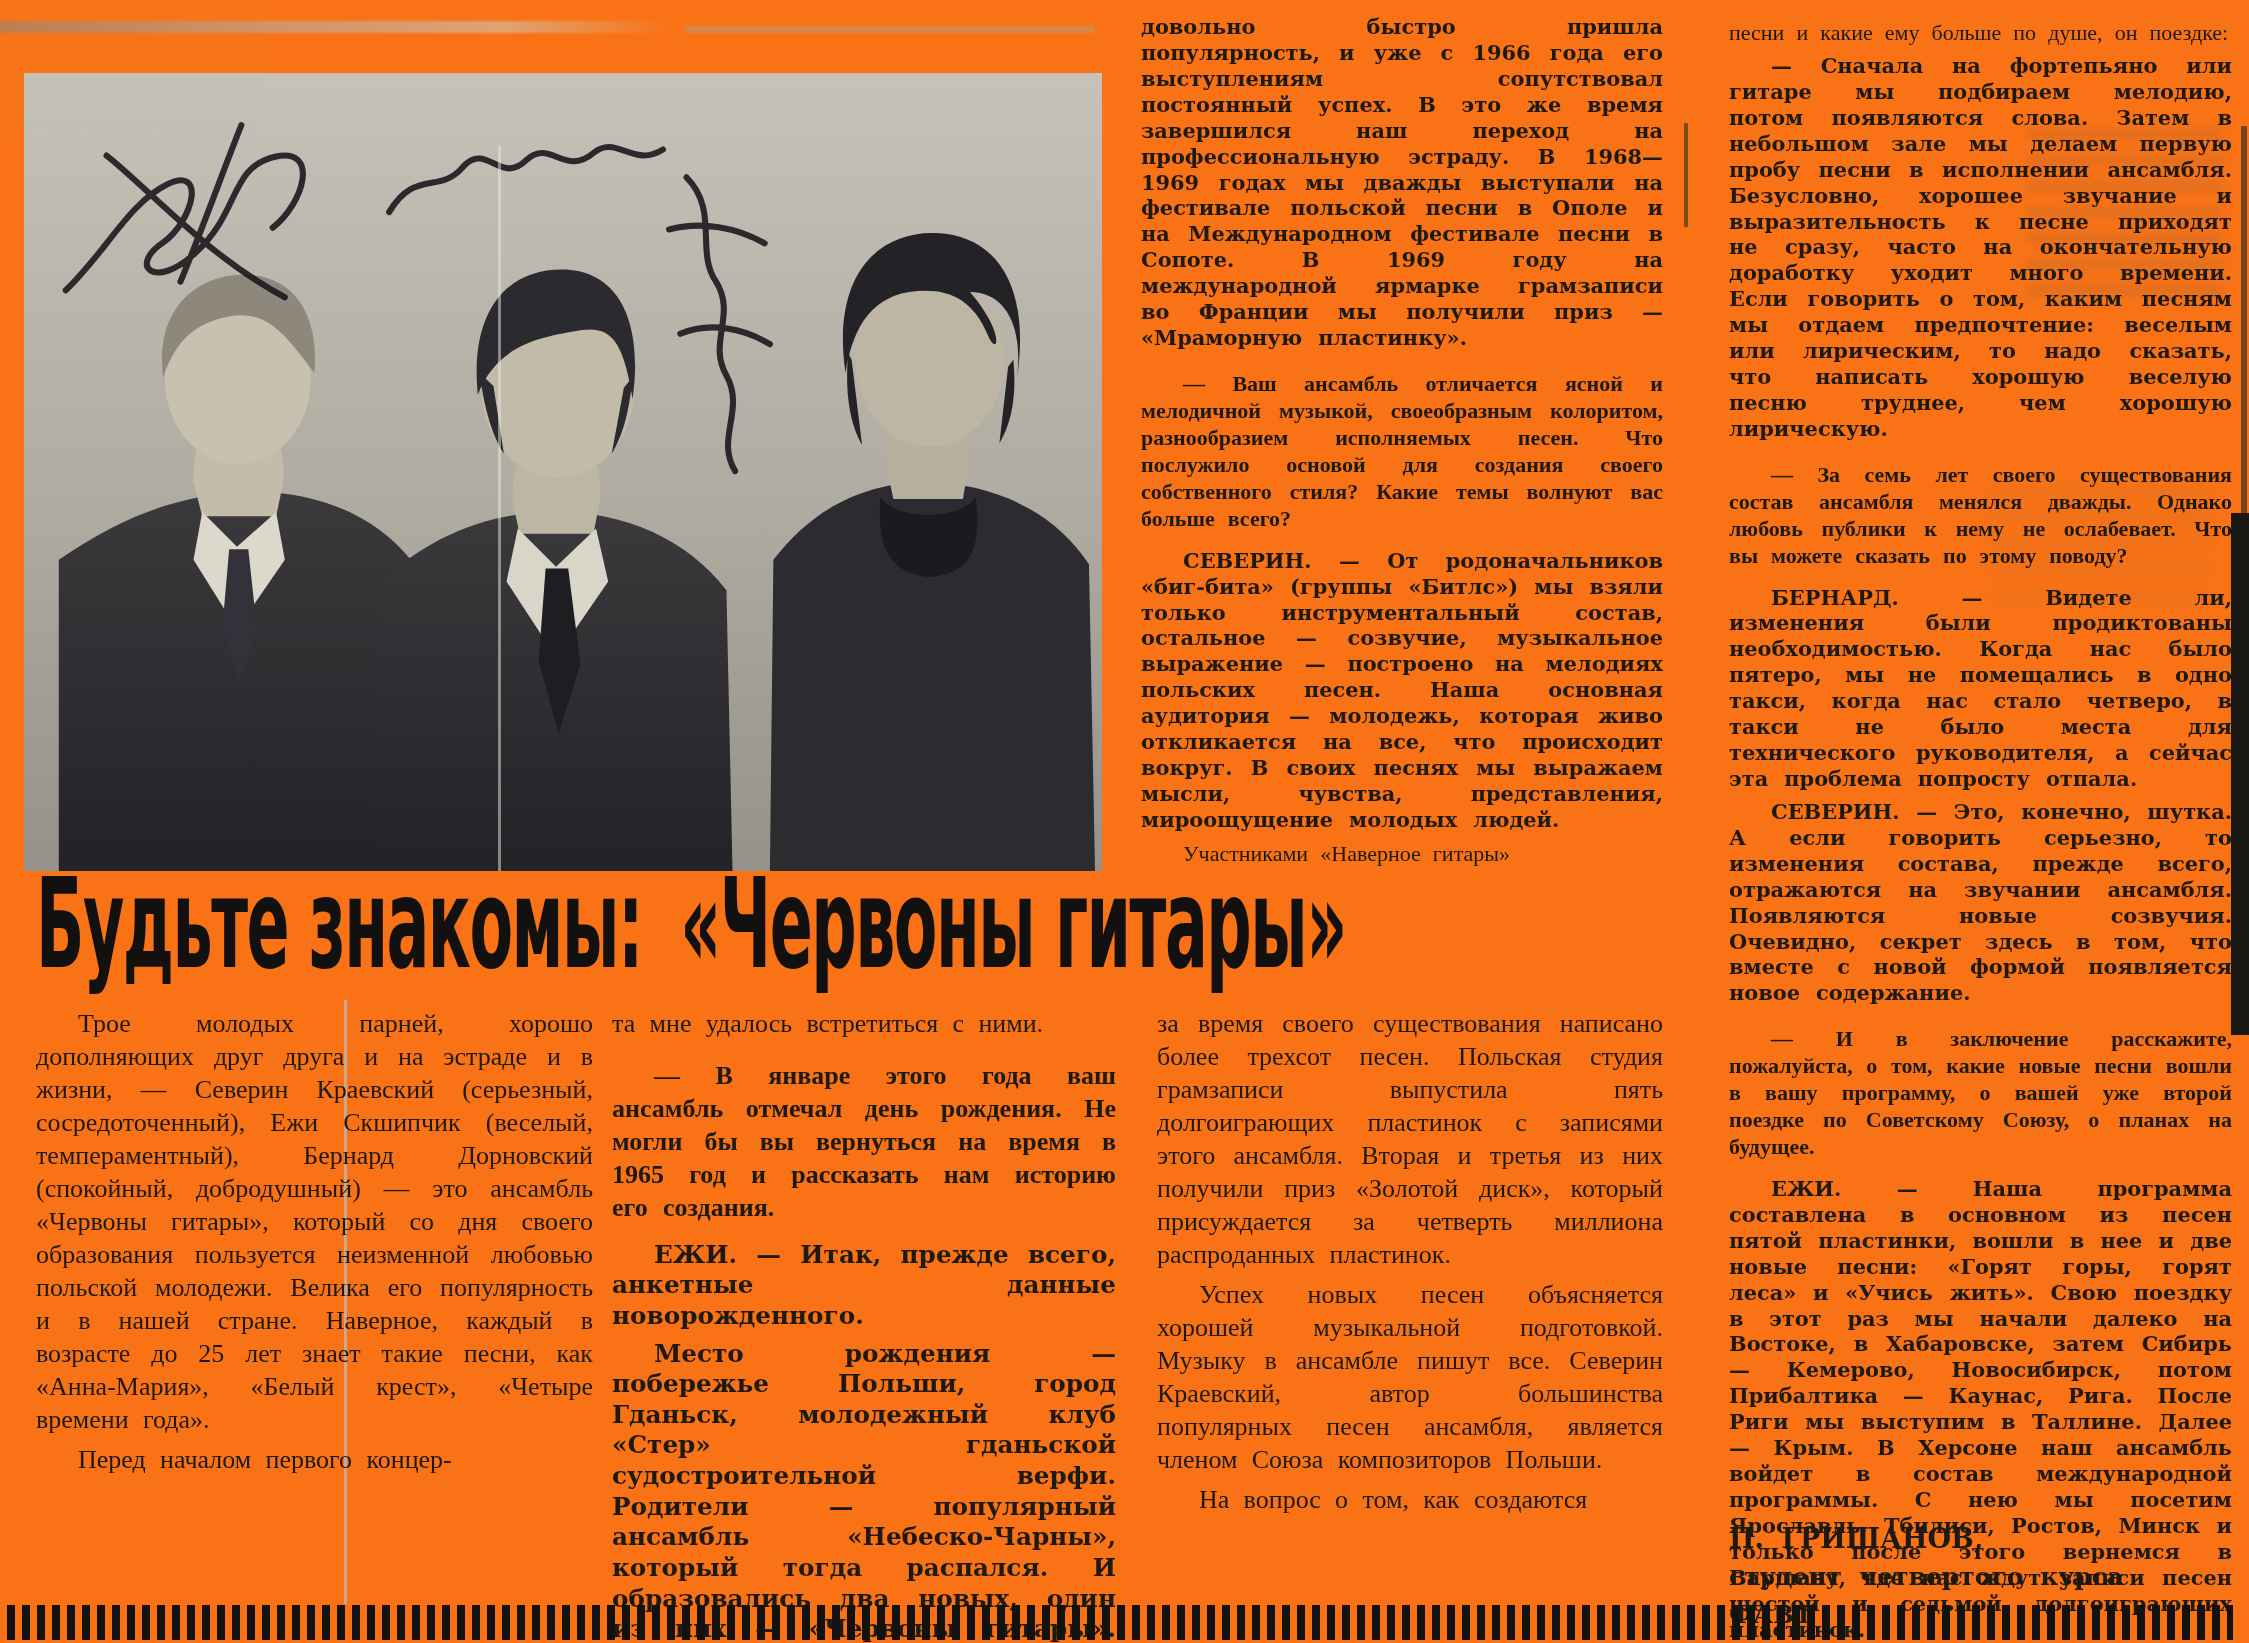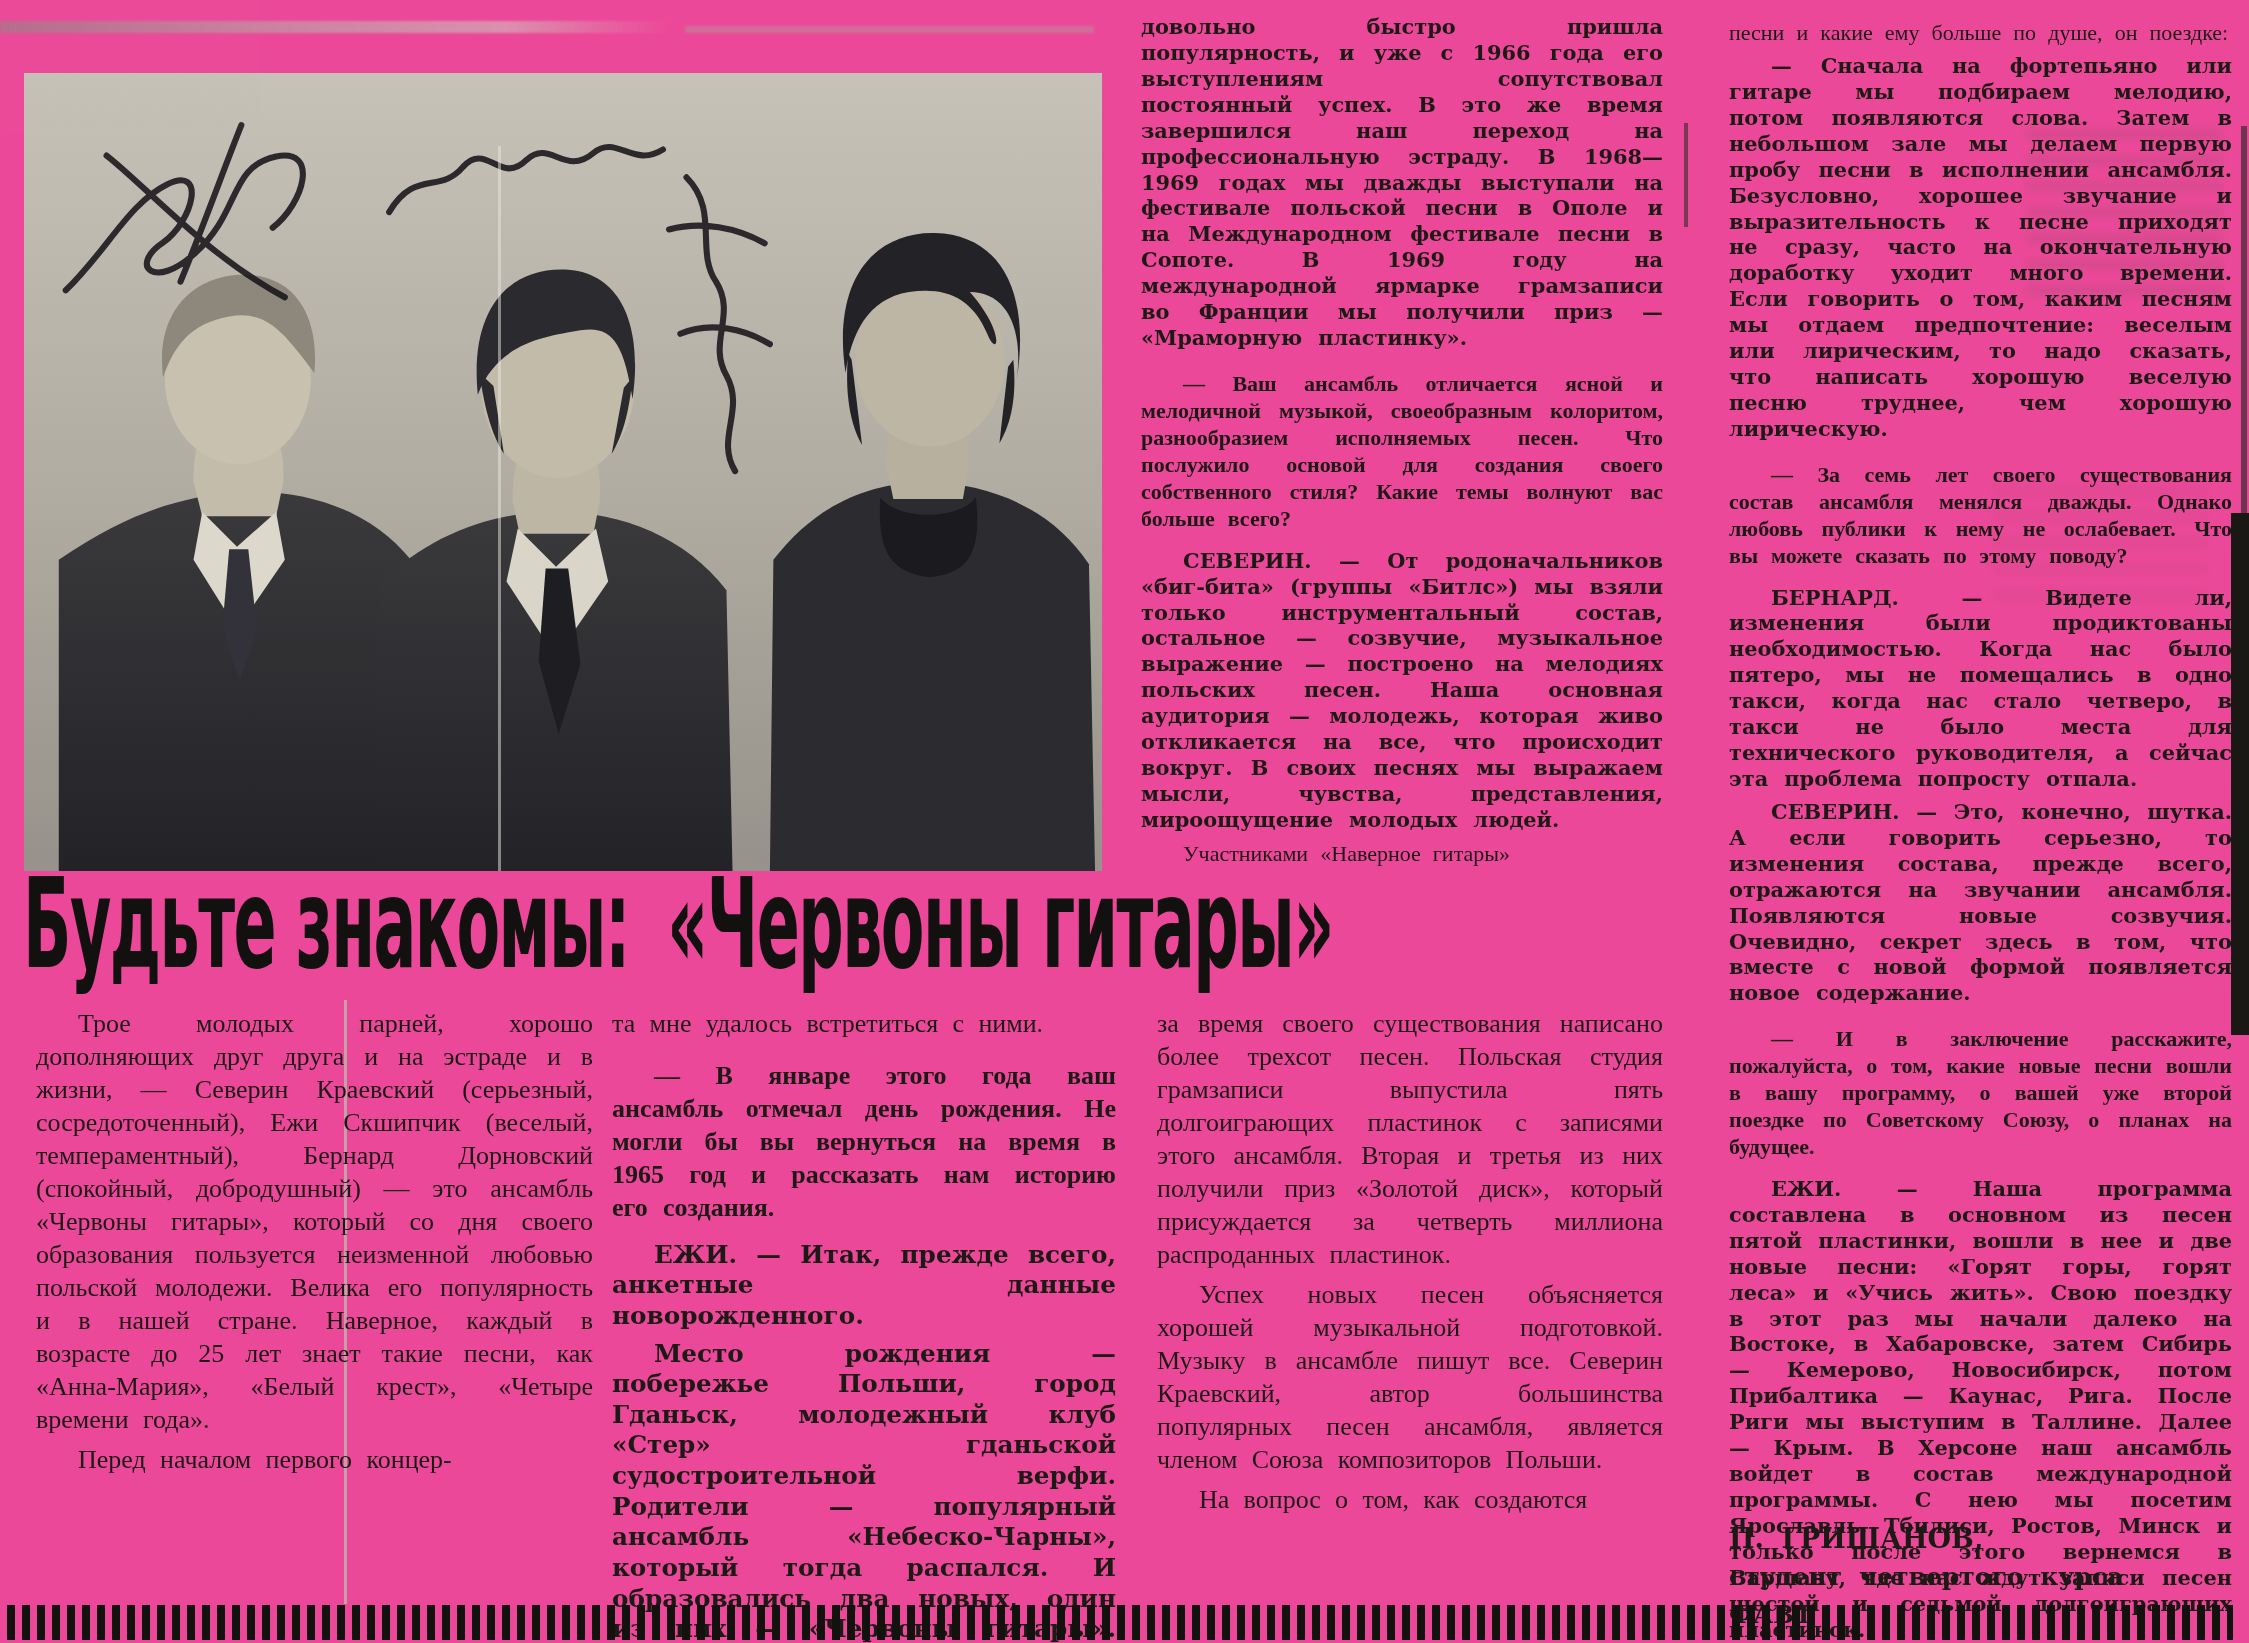--- a/index.html
+++ b/index.html
@@ -1,35 +1,35 @@
 <!DOCTYPE html>
 <html style="font-size:14px"><head>
 <meta charset="utf-8">
 <style>
   html,body{margin:0;padding:0;background:#6b6862;}
   .page{
     position:relative;
     width:2250px;height:1644px;
-    background:#ec4899;
+    background:#f97316;
     overflow:hidden;
     font-family:"Liberation Serif", serif;
     color:#1d1a15;
   }
   
   .col{position:absolute;}
   .col-upper{font-size:22px;line-height:27px;}
   .col-lower{font-size:26px;line-height:33px;}
   .para{margin:0 0 7px 0;text-align:justify;text-indent:42px;word-spacing:0.30em;}
   .para-normal{font-family:"Liberation Serif", serif;font-weight:400;}
   .para-q{font-family:"Liberation Serif", serif;font-weight:700;margin-top:19px;margin-bottom:15.7px;word-spacing:0.34em;}
   .para-bold{font-family:"DejaVu Serif", serif;font-weight:700;word-spacing:0.42em;font-size:0.95em;line-height:1.24em;}
   .no-indent{text-indent:0;}
   
   .headline{
-    position:absolute;left:23px;top:851px;width:1346px;height:152px;
+    position:absolute;left:36px;top:851px;width:1346px;height:152px;
     white-space:nowrap;
   }
   .headline-inner{
     display:flex;gap:64px;
     transform:scale(0.60,1.18);transform-origin:0 0;
     font-family:"DejaVu Sans", sans-serif;font-weight:700;
     font-size:106px;letter-spacing:-2.6px;color:#131110;
   }
   
   .byline{

